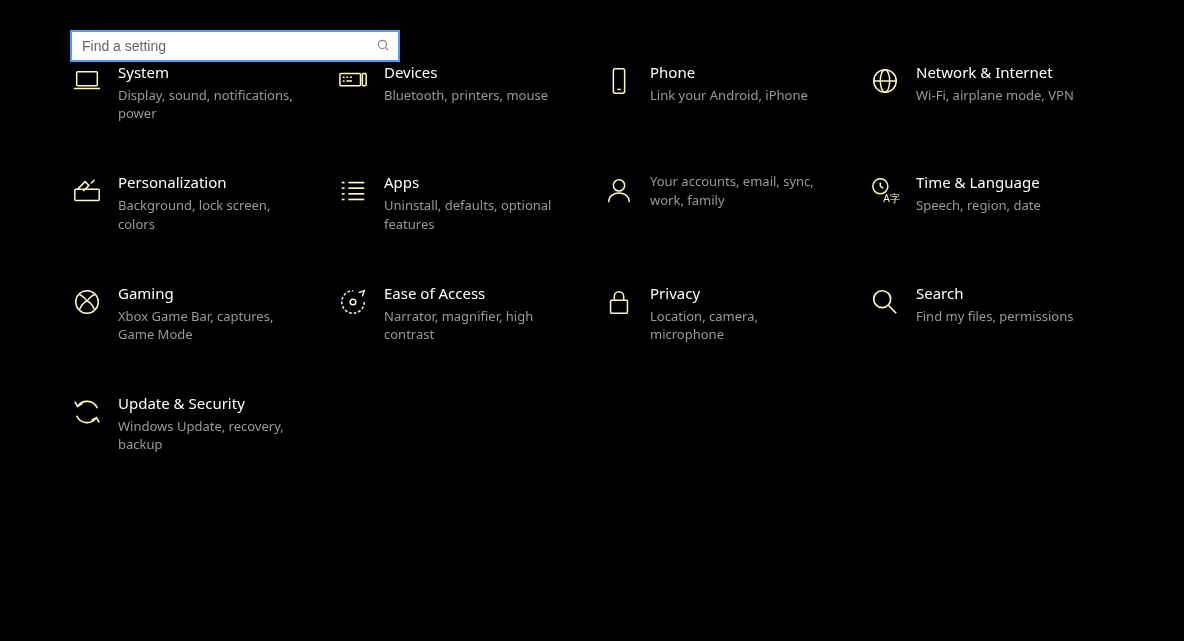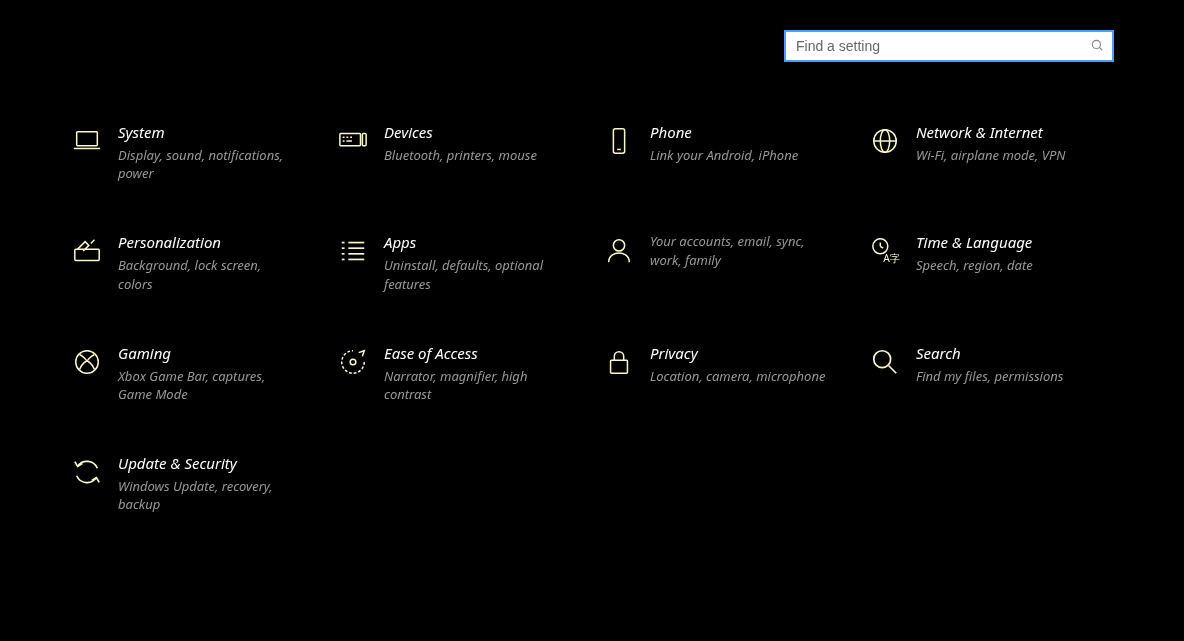--- a/index.html
+++ b/index.html
@@ -13,22 +13,21 @@
       width: 1184px;
       height: 641px;
       overflow: hidden;
       color: #fff;
     }
     .container {
       padding: 30px 70px 30px 70px;
     }
     .search-wrap {
       display: flex;
-      justify-content: flex-end;
-      margin-bottom: 60px;
+      justify-content: flex-start;
     }
     .search-box {
       width: 330px;
       height: 32px;
       background: #fff;
       border: 2px solid #4a9eff;
       display: flex;
       align-items: center;
       padding: 0 8px 0 10px;
     }
@@ -67,21 +66,20 @@
       justify-content: center;
       margin-right: 14px;
       margin-top: 2px;
     }
     .tile-icon svg {
       width: 30px;
       height: 30px;
     }
     .tile-text {
       max-width: 180px;
-      font-style: italic;
     }
     .tile-title {
       color: #fff;
       font-size: 15px;
       font-weight: 400;
       margin-bottom: 4px;
     }
     .tile-sub {
       color: #999;
       font-size: 13px;

